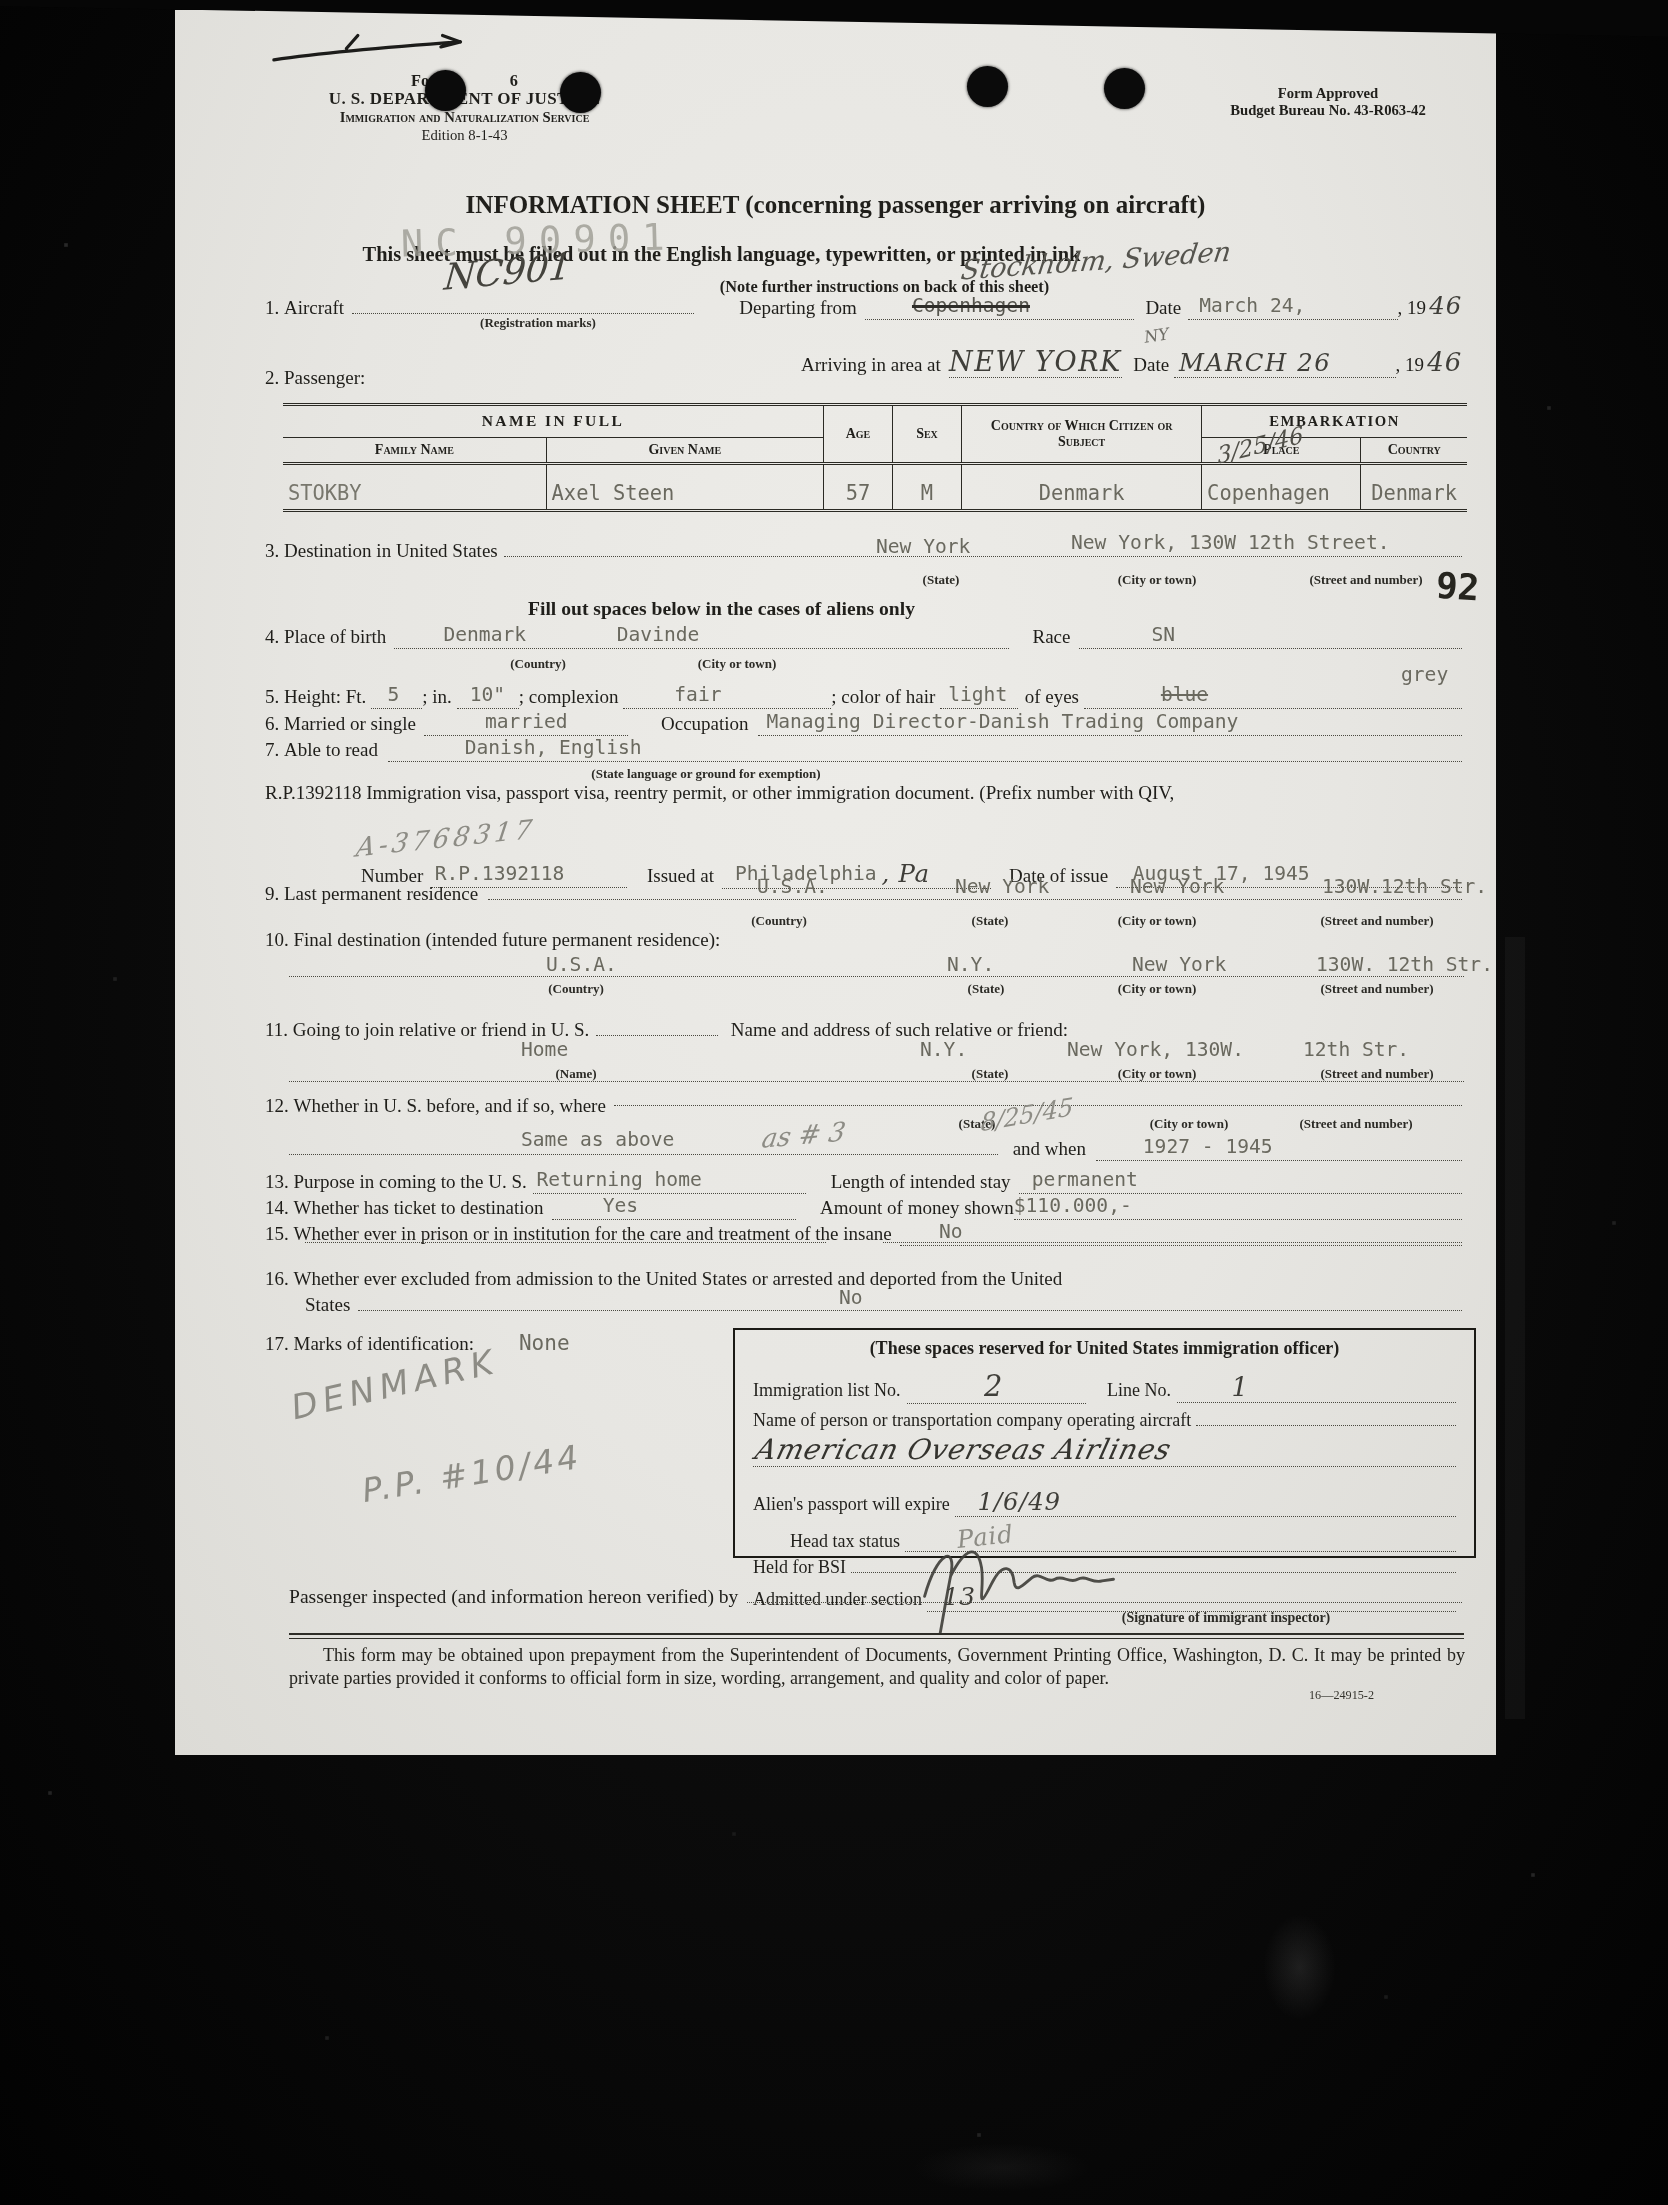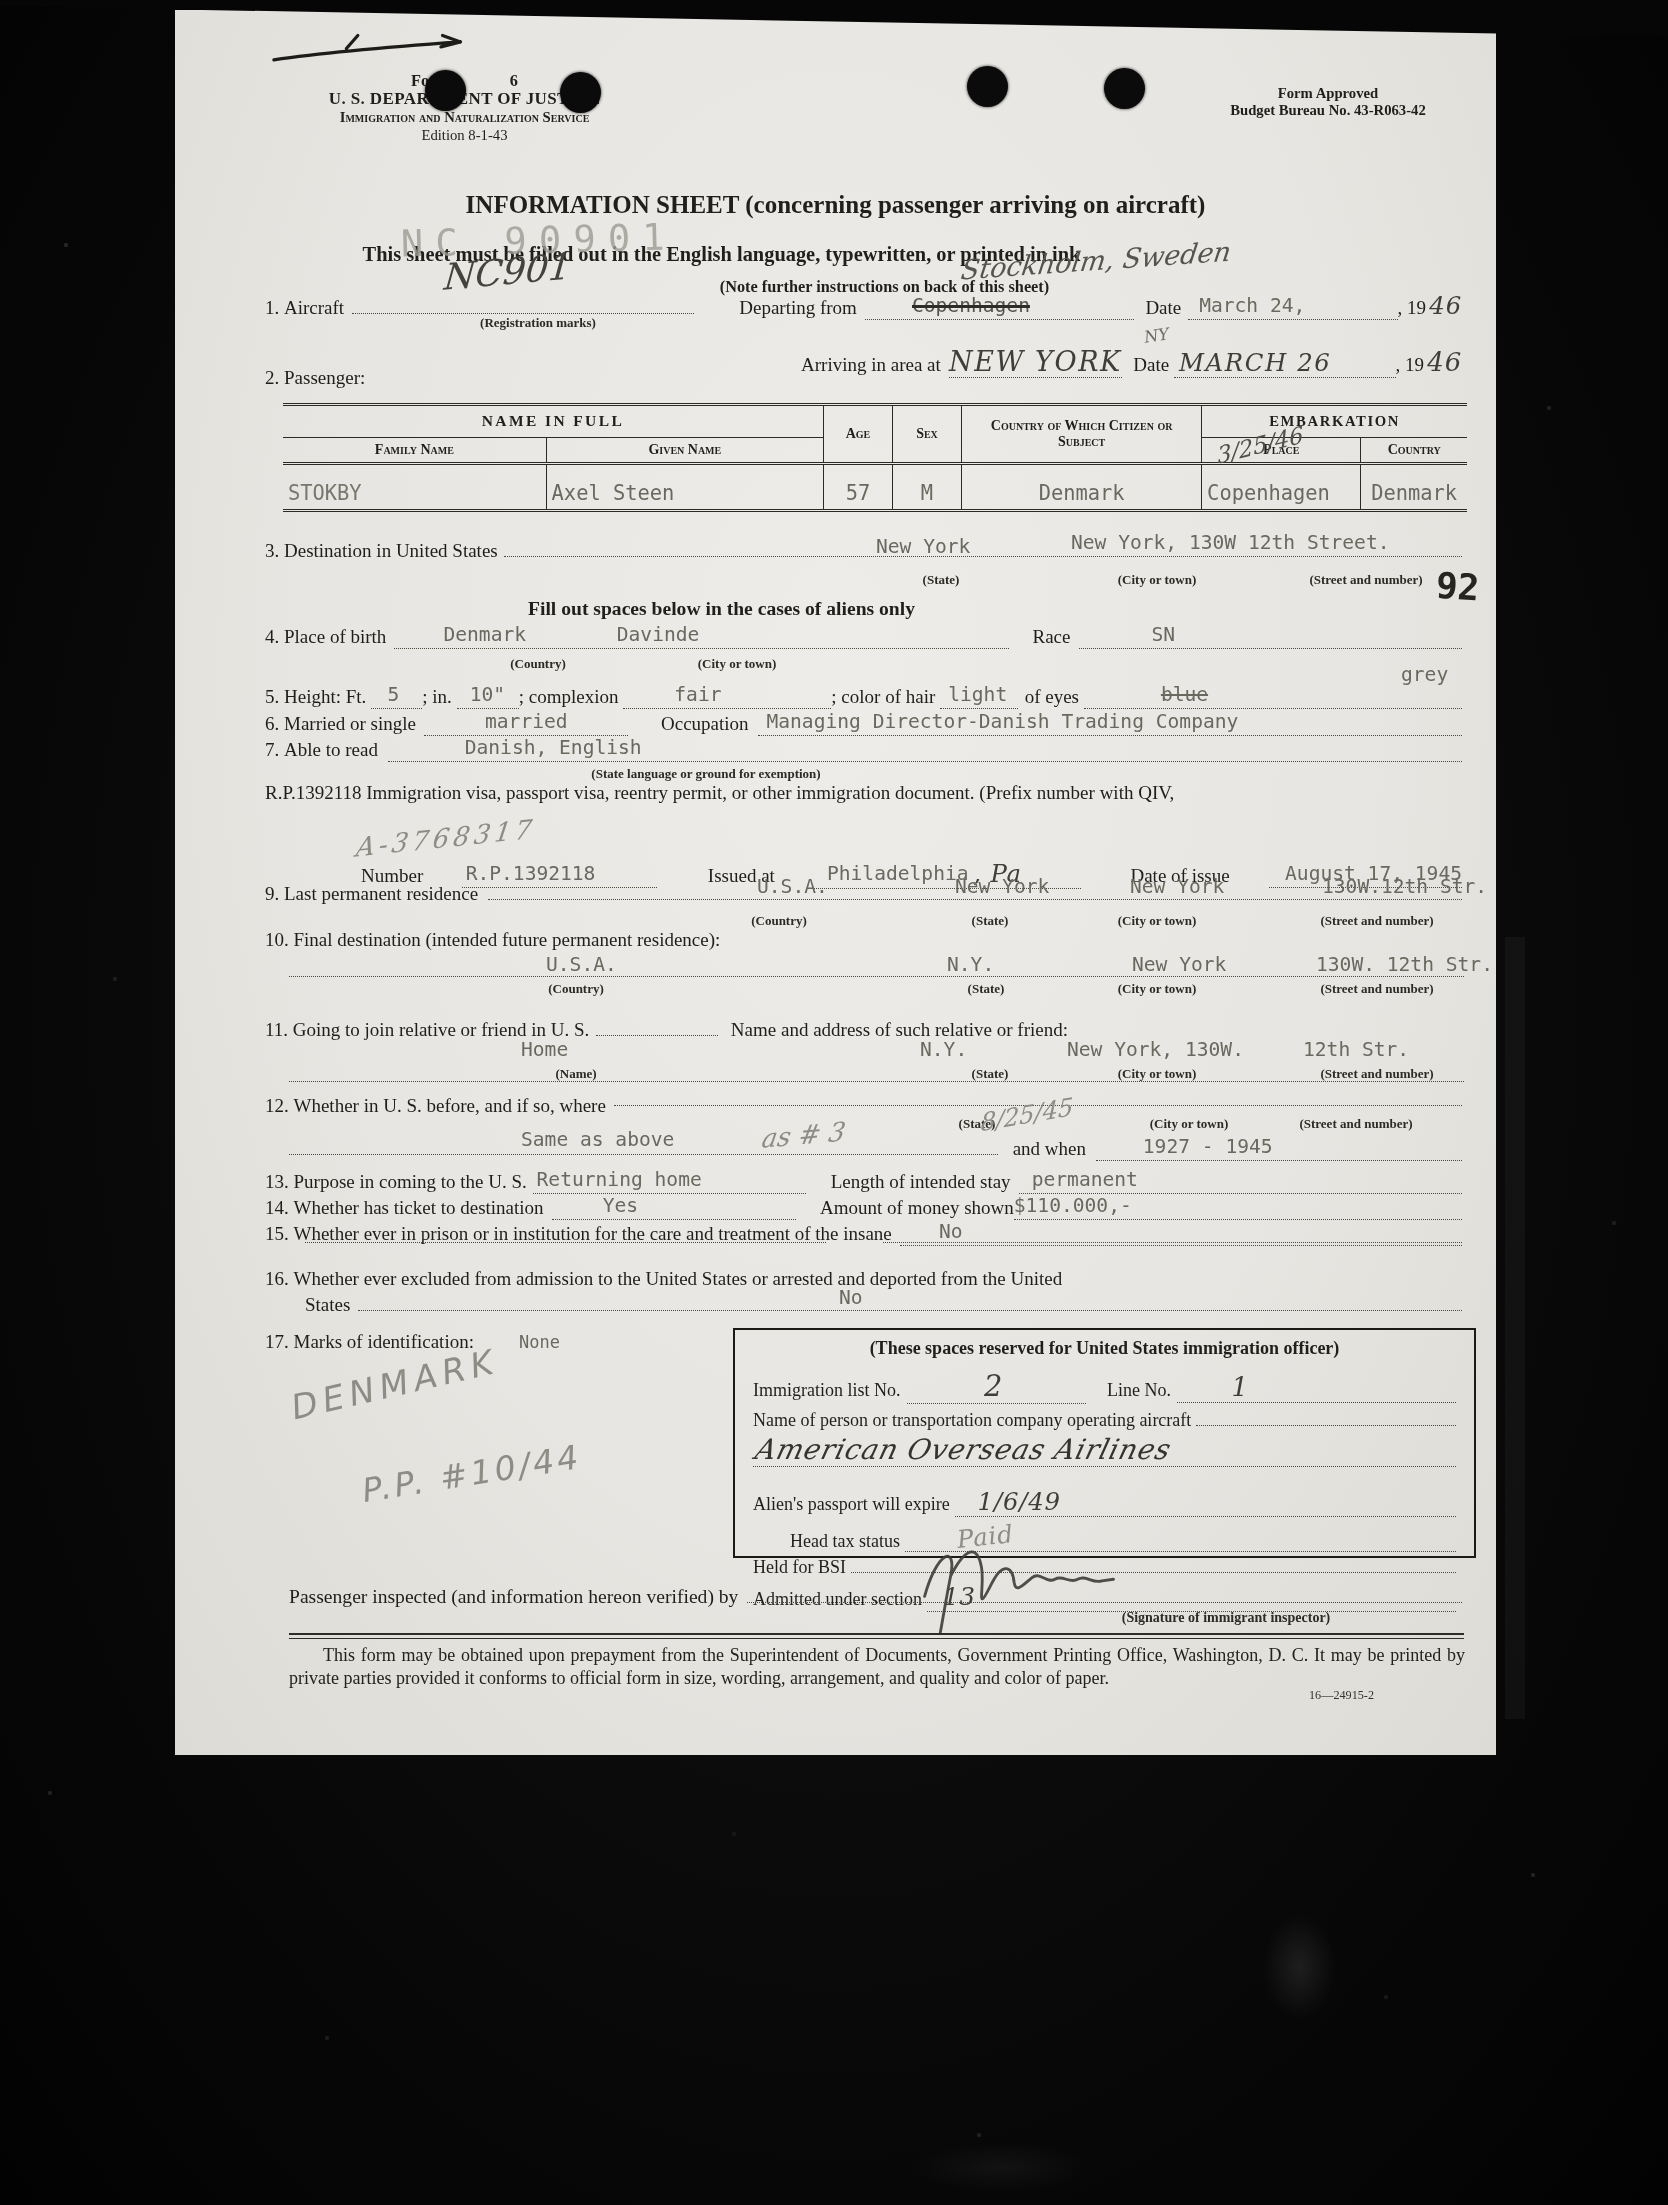--- a/index.html
+++ b/index.html
@@ -204,21 +204,21 @@
     <div class="row" style="left:90px;right:34px;top:728px;">
       <span class="lbl"><span>7.</span>&nbsp;<span>Able to read</span></span>
       <span class="d dfill" style="margin-left:9.8px;"><span class="typed tin" style="margin-left:77px;">Danish, English</span></span>
     </div>
     <div class="cap-abs" style="left:531px;top:756px;">(State language or ground for exemption)</div>
 
     <div class="row" style="left:90px;right:34px;top:772px;">
       <span class="lbl"><span>R.P.1392118</span>&nbsp;<span>Immigration visa, passport visa, reentry permit, or other immigration document.  (Prefix number with QIV,</span></span>
     </div>
     <div class="hw-abs pencil" style="left:181px;top:813px;font-size:26px;transform:rotate(-6deg) skewX(-14deg);letter-spacing:4.1px;">A-3768317</div>
-    <div class="row" style="left:186px;right:34px;top:849px;gap:31px;">
+    <div class="row" style="left:186px;right:34px;top:849px;">
       <span class="lbl">Number</span>
       <span class="d" style="width:196px;margin-left:8.1px;"><span class="typed tin" style="margin-left:3.3px;">R.P.1392118</span></span>
       <span class="lbl" style="margin-left:19.6px;">Issued at</span>
       <span class="d" style="width:269px;margin-left:8.1px;">
         <span class="typed tin" style="margin-left:13px;">Philadelphia</span>
         <span class="hw" style="font-size:24.4px;">, Pa</span>
       </span>
       <span class="lbl" style="margin-left:18px;">Date of issue</span>
       <span class="d dfill" style="margin-left:8.1px;"><span class="typed tin" style="margin-left:16.3px;">August 17, 1945</span></span>
     </div>
@@ -308,21 +308,21 @@
       <span class="lbl"><span>16.</span>&nbsp;<span>Whether ever excluded from admission to the United States or arrested and deported from the United</span></span>
     </div>
     <div class="row" style="left:130px;right:34px;top:1284px;">
       <span class="lbl">States</span>
       <span class="d dfill" style="margin-left:8.1px;"></span>
     </div>
     <span class="t-abs" style="left:664px;top:1276px;">No</span>
 
     <div class="row" style="left:90px;top:1321px;">
       <span class="lbl"><span>17.</span>&nbsp;<span>Marks of identification:</span></span>
-      <span class="typed" style="margin-left:45px;font-size:17px;">None</span>
+      <span class="typed" style="margin-left:45px;font-size:21px;">None</span>
     </div>
 
     <div class="hw-abs pencil" style="left:114px;top:1354px;font-size:34px;letter-spacing:5.7px;transform:rotate(-13deg);font-family:'DejaVu Sans',sans-serif;font-style:italic;">DENMARK</div>
     <div class="hw-abs pencil" style="left:186px;top:1444px;font-size:33px;letter-spacing:3.3px;transform:rotate(-9deg);font-family:'DejaVu Sans',sans-serif;font-style:italic;">P.P. #10/44</div>
 
     <div class="abs" style="left:558px;top:1318px;width:743px;height:230px;border:2.4px solid #1b1a15;padding:6.5px 18px;box-sizing:border-box;">
       <div class="center" style="font-size:18px;font-weight:bold;margin-top:1.6px;">(These spaces reserved for United States immigration officer)</div>
       <div style="display:flex;align-items:baseline;font-size:18px;margin-top:9.8px;">
         <span>Immigration list No.</span>
         <span class="d" style="width:179px;margin-left:6.5px;">

